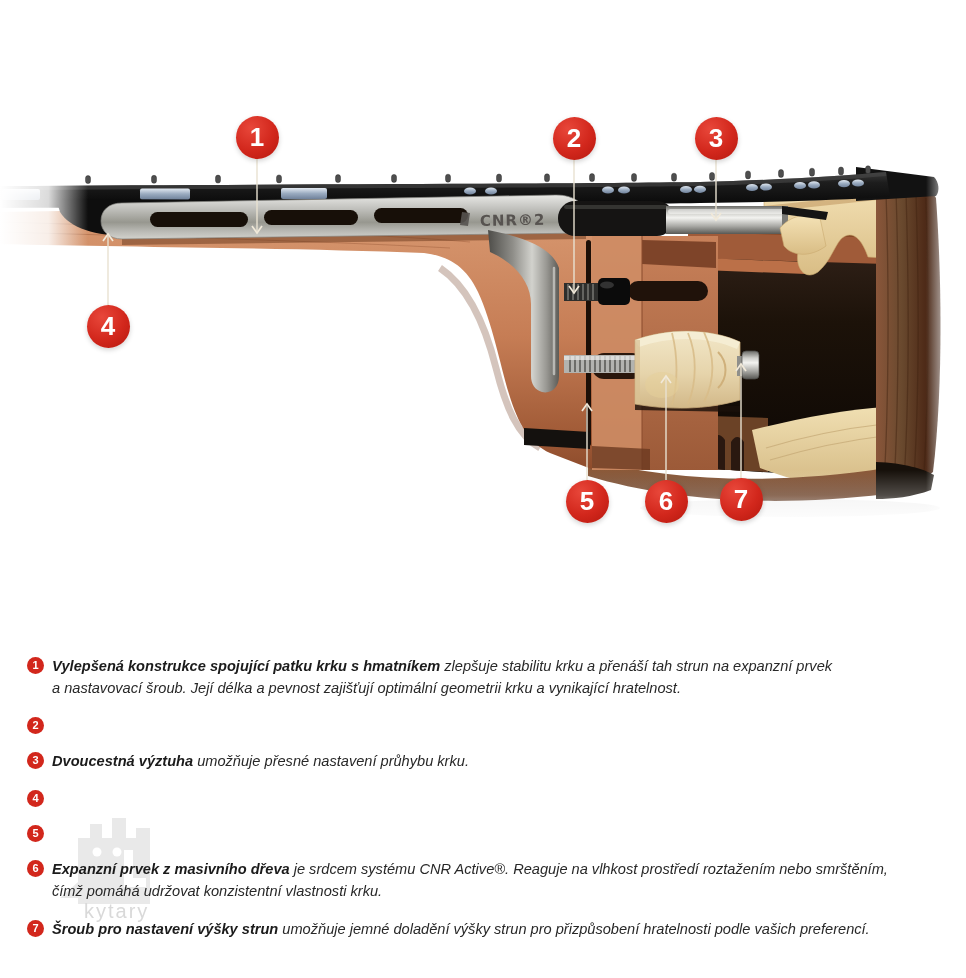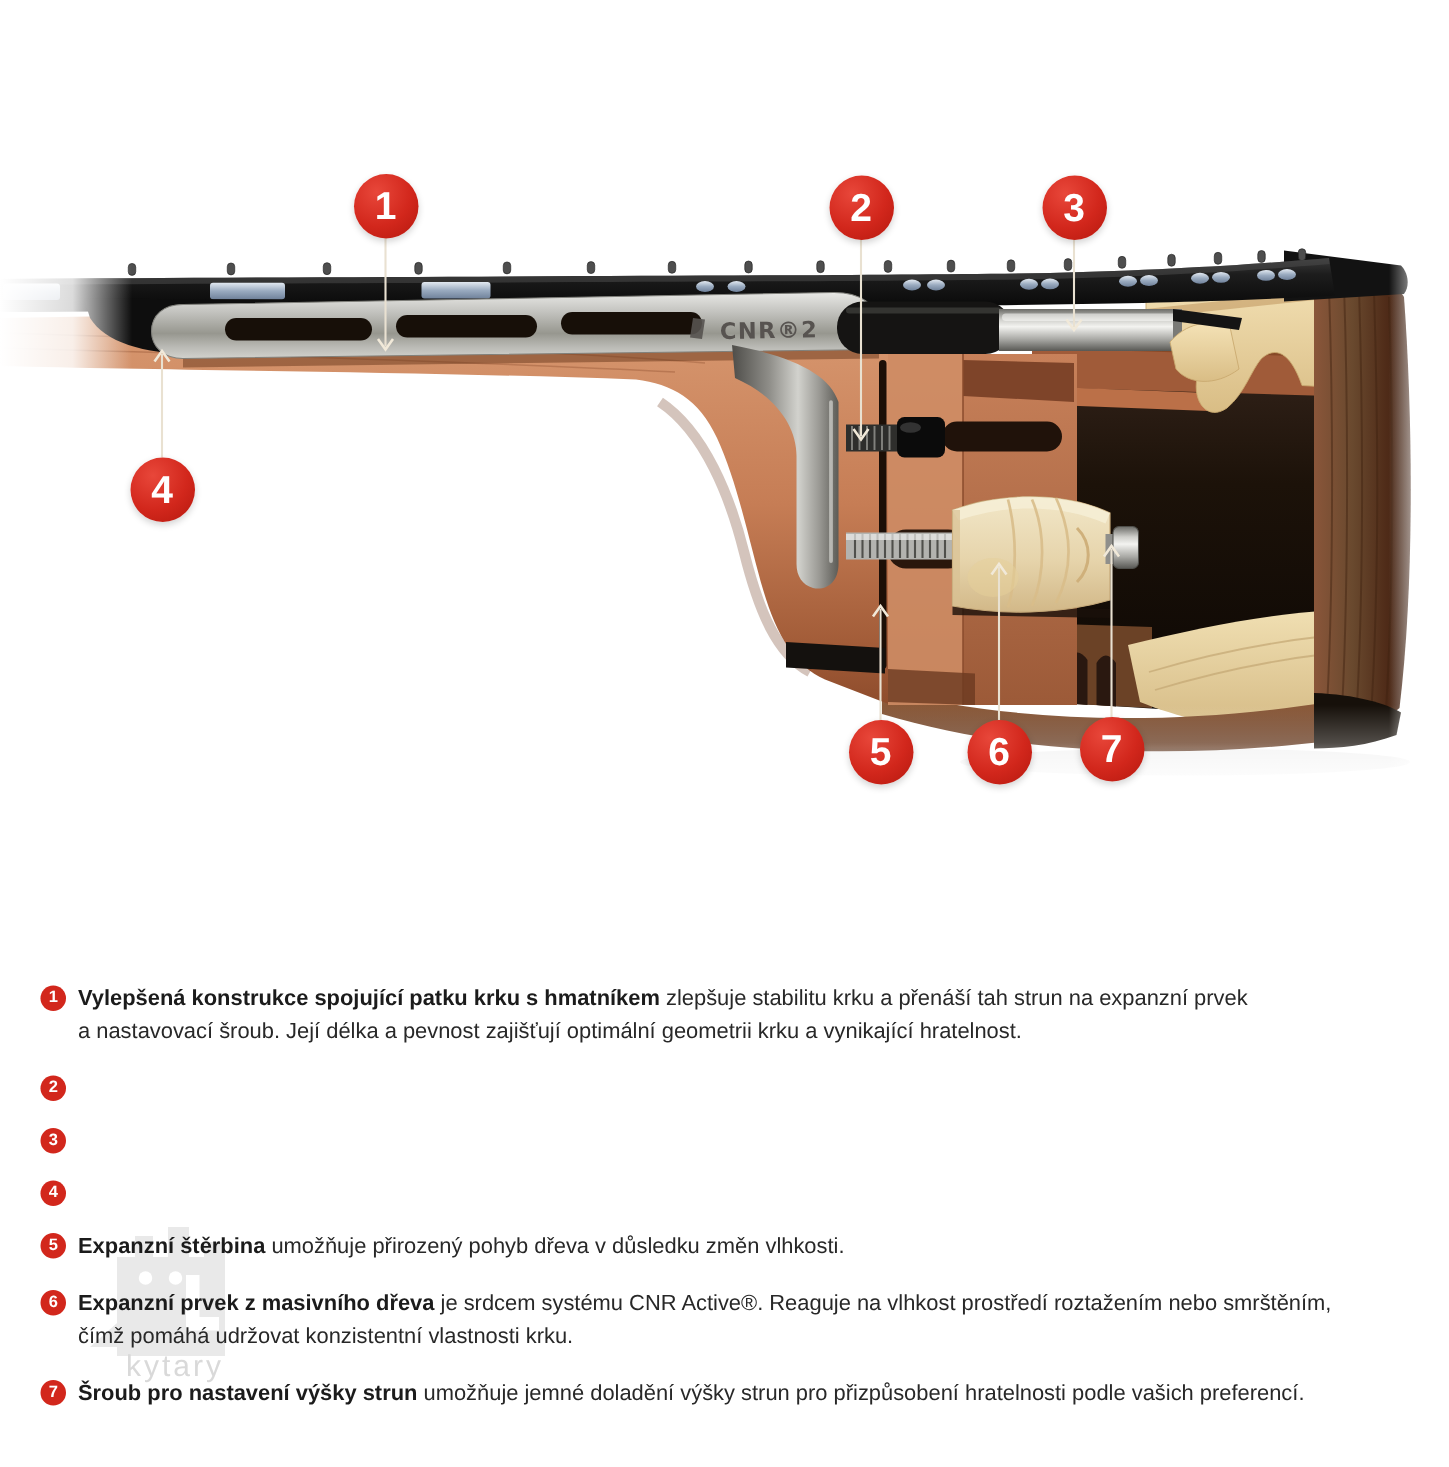--- a/index.html
+++ b/index.html
@@ -16,21 +16,21 @@
     box-shadow:0 2px 5px rgba(0,0,0,.18);}
   .watermark{position:absolute;left:56px;top:812px;width:180px;height:125px;z-index:0;}
   .watermark-label{position:absolute;left:28px;top:88px;font-size:20px;font-weight:400;
     color:#d9d9d9;letter-spacing:2px;text-align:right;}
   .legend{position:absolute;left:27px;top:655px;width:908px;display:flex;
     flex-direction:column;gap:16px;z-index:1;}
   .legend-item{display:flex;align-items:flex-start;}
   .bullet{flex:0 0 17px;width:17px;height:17px;border-radius:50%;background:#d2271c;
     color:#fff;font-size:11px;font-weight:bold;line-height:17px;text-align:center;
     margin:2px 8px 0 0;}
-  .legend-text{font-size:14.6px;line-height:22px;color:#282828;white-space:pre-wrap;}
+  .legend-text{font-size:14.6px;line-height:22px;color:#282828;white-space:pre-wrap;font-style:italic;}
   .legend-text strong{font-weight:700;color:#1b1b1b;}
 </style>
 </head>
 <body>
 
 <div class="page">
 
   <div class="diagram">
     <svg class="illustration" width="966" height="560" viewBox="0 0 966 560">
       <defs>
@@ -306,27 +306,27 @@
       <div class="legend-item">
         <span class="bullet">1</span>
         <span class="legend-text"><strong>Vylepšená konstrukce spojující patku krku s hmatníkem</strong> zlepšuje stabilitu krku a přenáší tah strun na expanzní prvek
 a nastavovací šroub. Její délka a pevnost zajišťují optimální geometrii krku a vynikající hratelnost.</span>
       </div>
       <div class="legend-item">
         <span class="bullet">2</span>
       </div>
       <div class="legend-item">
         <span class="bullet">3</span>
+        <span class="legend-text"><strong>Dvoucestná výztuha</strong> umožňuje přesné nastavení průhybu krku.</span>
       </div>
       <div class="legend-item">
         <span class="bullet">4</span>
       </div>
       <div class="legend-item">
         <span class="bullet">5</span>
-        <span class="legend-text"><strong>Expanzní štěrbina</strong> umožňuje přirozený pohyb dřeva v důsledku změn vlhkosti.</span>
       </div>
       <div class="legend-item">
         <span class="bullet">6</span>
         <span class="legend-text"><strong>Expanzní prvek z masivního dřeva</strong> je srdcem systému CNR Active®. Reaguje na vlhkost prostředí roztažením nebo smrštěním,
 čímž pomáhá udržovat konzistentní vlastnosti krku.</span>
       </div>
       <div class="legend-item">
         <span class="bullet">7</span>
         <span class="legend-text"><strong>Šroub pro nastavení výšky strun</strong> umožňuje jemné doladění výšky strun pro přizpůsobení hratelnosti podle vašich preferencí.</span>
       </div>

